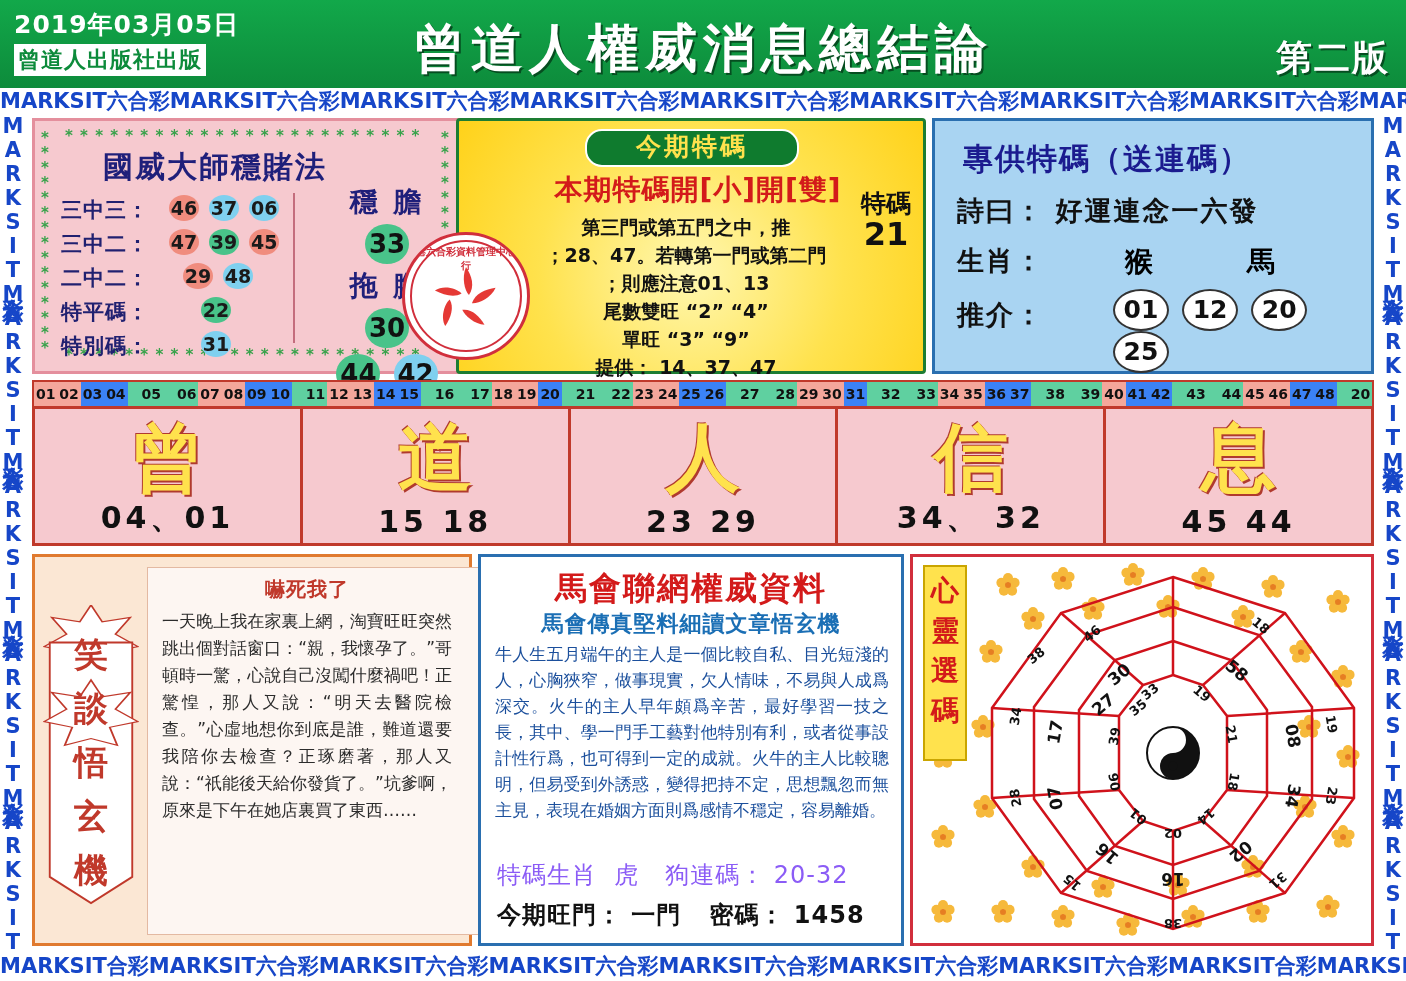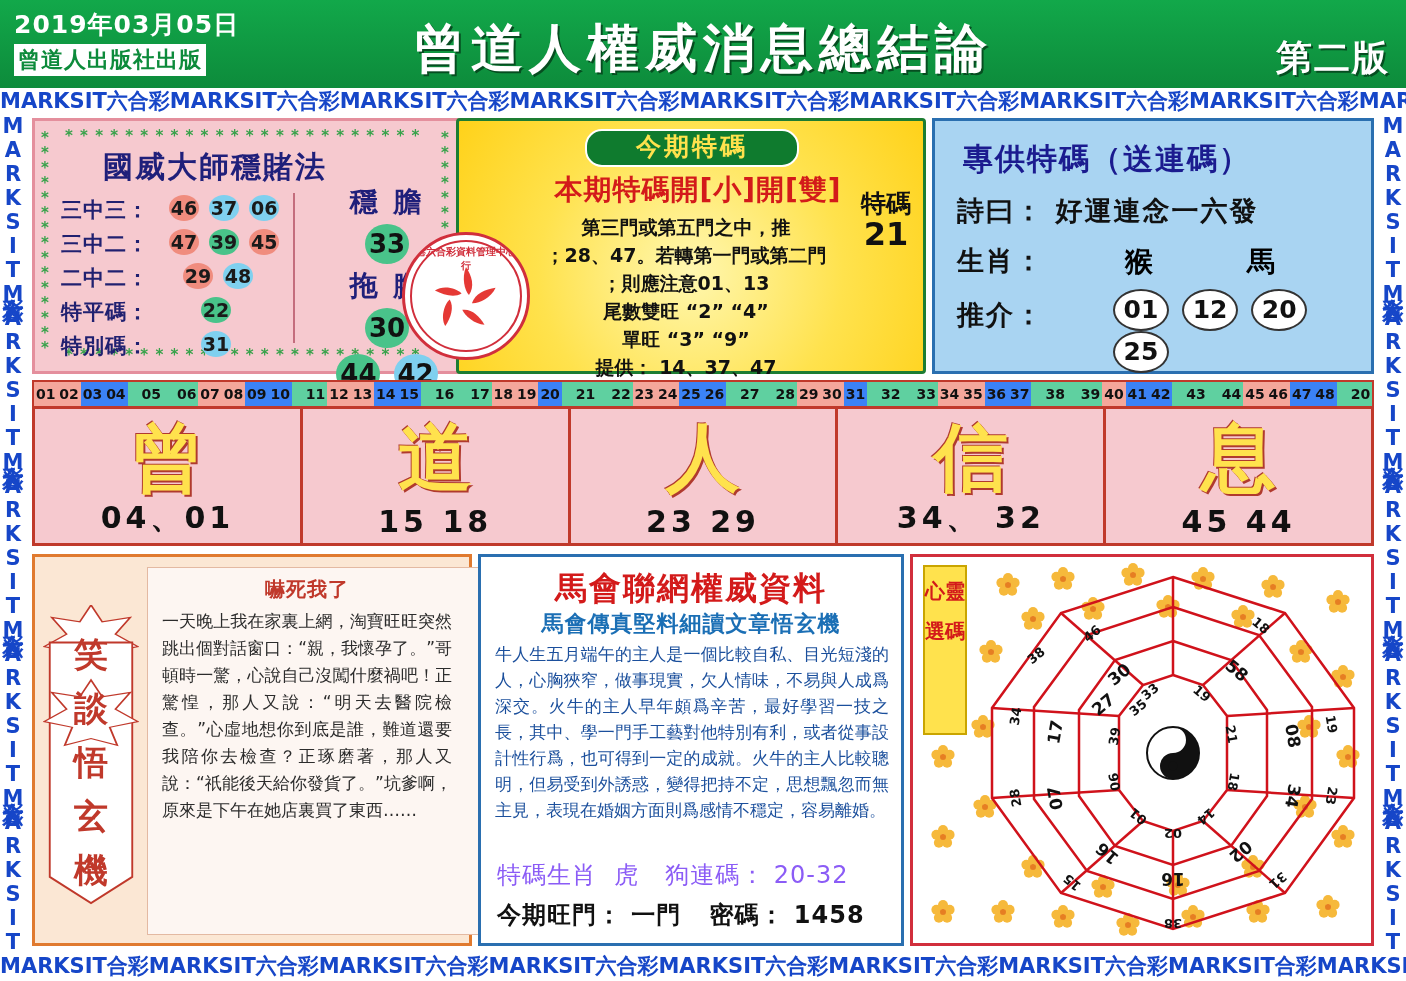--- a/index.html
+++ b/index.html
@@ -244,23 +244,23 @@
     position:absolute;left:16px;bottom:12px;font-size:24px;font-weight:bold;color:#111;
     letter-spacing:1px;
   }
 
   .panel-f{
     position:absolute;left:884px;top:440px;width:464px;height:392px;
     background:#fff;border:3px solid #d12f3c;box-sizing:border-box;overflow:hidden;
   }
   .f-flowers{position:absolute;left:0;top:0;width:458px;height:386px;}
   .f-tab{
-    position:absolute;left:10px;top:8px;width:44px;height:170px;
+    position:absolute;left:10px;top:8px;width:44px;height:196px;
     background:#ffe24d;border:2px solid #caa500;
-    color:#d31a1a;font-size:20px;font-weight:bold;text-align:center;
+    color:#d31a1a;font-size:28px;font-weight:bold;text-align:center;
     line-height:40px;padding-top:4px;box-sizing:border-box;
   }
   .f-wheel{position:absolute;left:62px;top:10px;width:396px;height:372px;}
 
   .small-num{font-size:13px;font-weight:bold;fill:#111;}
 </style>
 </head>
 <body>
 
 <div class="page">

